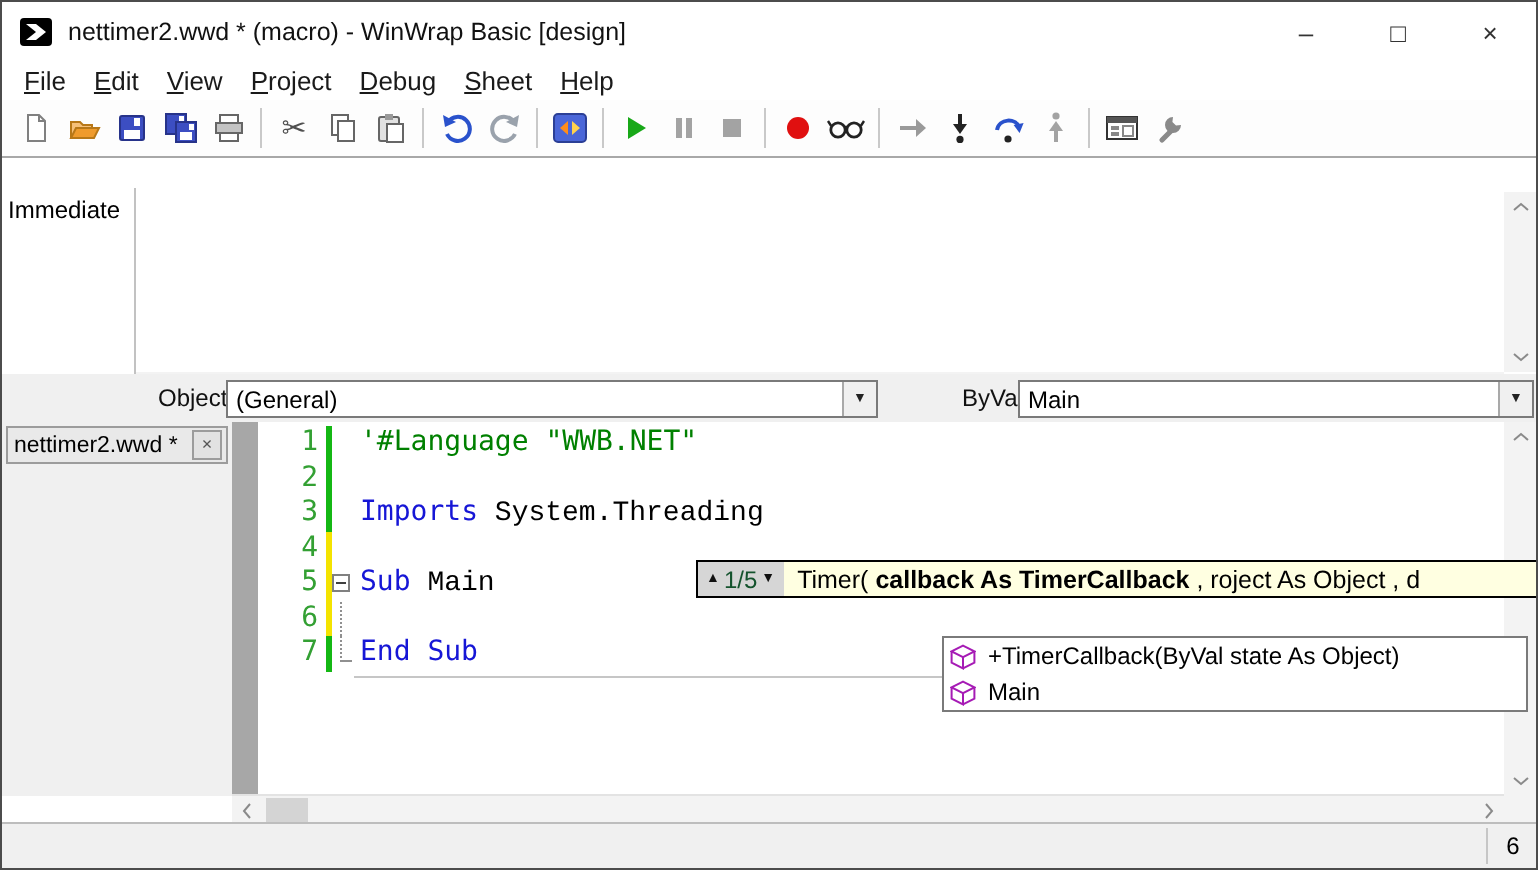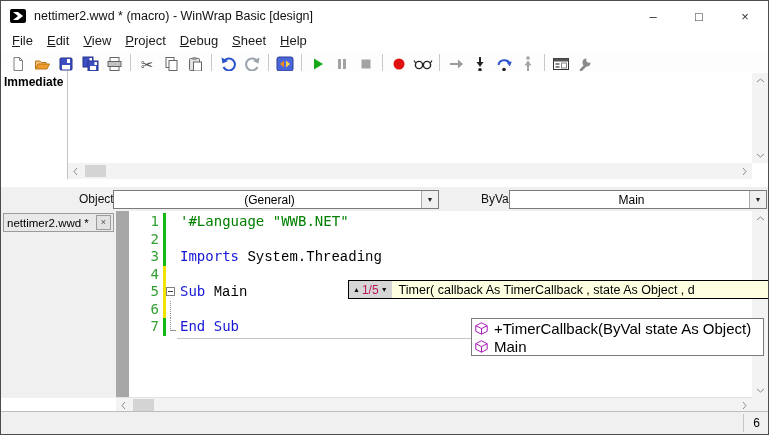--- a/index.html
+++ b/index.html
@@ -15,35 +15,35 @@
   
   .menubar{position:absolute;left:0;top:30px;right:0;height:19px;background:#fff;display:flex;align-items:center;padding-left:4px;}
   .mi{font-size:13px;padding:0 7px;color:#1a1a1a;}
   
   .toolbar{position:absolute;left:0;top:49px;right:0;height:28px;background:#fdfdfd;
            border-bottom:1px solid #a8a8a8;display:flex;align-items:center;padding-left:5px;}
   .tb-btn{width:24px;height:24px;display:flex;align-items:center;justify-content:center;flex:0 0 auto;}
   .tb-sep{width:1px;height:20px;background:#c9c9c9;margin:0 4px;flex:0 0 auto;}
   .glyph{font-size:15px;line-height:1;}
   
-  .immediate{position:absolute;left:0;top:70px;right:0;height:108px;background:#fff;font-weight:bold;}
+  .immediate{position:absolute;left:0;top:93px;right:0;height:108px;background:#fff;}
   .imm-label-col{position:absolute;left:0;top:0;width:66px;bottom:0;background:#fff;border-right:1px solid #c2c2c2;}
   .imm-label{font-size:12px;padding:4px 3px;}
   .imm-vscroll{position:absolute;right:0;top:2px;width:16px;height:90px;background:#f3f3f3;}
   .imm-hscroll{position:absolute;left:67px;right:16px;bottom:0;height:16px;background:#f3f3f3;display:flex;align-items:center;}
   .scroll-arrow{width:15px;height:14px;display:flex;align-items:center;justify-content:center;flex:0 0 auto;}
   .scroll-thumb-h{width:21px;height:12px;background:#d4d4d4;margin-left:2px;}
   .vs-top{position:absolute;top:0;left:0;right:0;height:15px;display:flex;align-items:center;justify-content:center;}
   .vs-bottom{position:absolute;bottom:0;left:0;right:0;height:15px;display:flex;align-items:center;justify-content:center;}
   .flex-spacer{flex:1;}
   
   .navrow{position:absolute;left:0;top:186px;right:0;height:24px;background:#f0f0f0;border-bottom:1px solid #7d7d7d;}
   .nav-label{position:absolute;top:5px;font-size:12px;color:#111;}
   .combo{position:absolute;top:3px;height:19px;background:#fff;border:1px solid #7a7a7a;display:flex;align-items:center;box-sizing:border-box;}
-  .combo-value{font-size:12px;padding-left:4px;flex:1;white-space:nowrap;overflow:hidden;text-align:center;}
+  .combo-value{font-size:12px;padding-left:4px;flex:1;white-space:nowrap;overflow:hidden;}
   .combo-arrow{width:16px;height:100%;background:#f0f0f0;border-left:1px solid #a9a9a9;display:flex;align-items:center;justify-content:center;font-size:7px;color:#222;}
   
   .editor{position:absolute;left:0;top:210px;right:0;height:201px;background:#fff;}
   .tabpanel{position:absolute;left:0;top:0;width:115px;bottom:14px;background:#f0f0f0;}
   .doc-tab{position:absolute;left:2px;top:2px;width:111px;height:19px;background:#e9e9e9;border:1px solid #9c9c9c;
            display:flex;align-items:center;box-sizing:border-box;}
   .doc-tab-title{font-size:11.5px;padding-left:3px;flex:1;white-space:nowrap;overflow:hidden;}
   .tab-close{width:13px;height:13px;margin-right:2px;border:1px solid #9c9c9c;background:#e2e2e2;
              display:flex;align-items:center;justify-content:center;font-size:9px;color:#555;line-height:1;}
   .graystrip{position:absolute;left:115px;top:0;width:13px;bottom:14px;background:#a7a7a7;}
@@ -67,28 +67,28 @@
   .indent-guide{position:absolute;left:1px;top:0;bottom:0;border-left:1px dotted #a0a0a0;}
   .eof-line{position:absolute;left:176px;right:18px;top:126.5px;height:1px;background:#c6c6c6;}
   .ed-vscroll{position:absolute;right:0;top:0;width:16px;bottom:14px;background:#f3f3f3;}
   .ed-hscroll{position:absolute;left:115px;right:16px;bottom:0;height:14px;background:#f3f3f3;border-top:1px solid #e3e3e3;display:flex;align-items:center;}
   .ed-corner{position:absolute;right:0;bottom:0;width:16px;height:14px;background:#f3f3f3;}
   
   .param-tip{position:absolute;left:347px;top:279px;right:-2px;height:19px;background:#ffffe1;border:1px solid #000;
              display:flex;align-items:center;z-index:8;box-sizing:border-box;overflow:hidden;white-space:nowrap;}
   .tip-spinner{background:#d6d6d6;height:100%;display:flex;align-items:center;padding:0 3px;flex:0 0 auto;}
   .tip-arrow{font-size:7px;color:#111;padding:0 1px;}
-  .tip-pager{font-size:12px;color:#be185d;padding:0 1px;}
+  .tip-pager{font-size:12px;color:#14532d;padding:0 1px;}
   .tip-text{font-size:12.5px;padding-left:7px;color:#000;}
-  .tip-text b{font-weight:normal;}
+  .tip-text b{font-weight:bold;}
   
   .completion{position:absolute;left:470px;top:317px;width:293px;background:#fff;border:1px solid #7a7a7a;z-index:9;box-sizing:border-box;}
   .comp-item{height:18px;display:flex;align-items:center;padding-left:3px;white-space:nowrap;overflow:hidden;}
   .comp-icon{width:14px;height:13px;margin-right:5px;flex:0 0 auto;}
-  .comp-label{font-size:15px;color:#000;}
+  .comp-label{font-size:12px;color:#000;}
   
   .statusbar{position:absolute;left:0;bottom:0;right:0;height:22px;background:#f0f0f0;border-top:1px solid #bdbdbd;}
   .status-main{position:absolute;left:2px;top:2px;bottom:2px;right:24px;border-right:1px solid #c6c6c6;}
   .status-cell{position:absolute;right:1px;top:2px;bottom:2px;width:21px;display:flex;align-items:center;justify-content:center;
                font-size:12px;color:#000;}
   svg{display:block;}
 </style>
 </head>
 <body>
 
@@ -403,21 +403,21 @@
     </div>
     <div class="ed-corner"></div>
   </div>
 
   <div class="param-tip">
     <div class="tip-spinner">
       <span class="tip-arrow">▲</span>
       <span class="tip-pager">1/5</span>
       <span class="tip-arrow">▼</span>
     </div>
-    <div class="tip-text"><span>Timer( </span><b>callback As TimerCallback</b><span> , state As Object , d</span></div>
+    <div class="tip-text"><span>Timer( </span><b>callback As TimerCallback</b><span> , roject As Object , d</span></div>
   </div>
 
   <div class="completion" id="completion">
       <div class="comp-item">
         <span class="comp-icon">
           <svg width="13" height="13" viewBox="0 0 13 13">
             <path d="M6.5 0.8 L12.2 3.7 L6.5 6.6 L0.8 3.7 Z" fill="none" stroke="#a61bb5"></path>
             <path d="M0.8 3.7 V9.3 L6.5 12.2 V6.6 M12.2 3.7 V9.3 L6.5 12.2" fill="none" stroke="#a61bb5"></path>
           </svg>
         </span>

